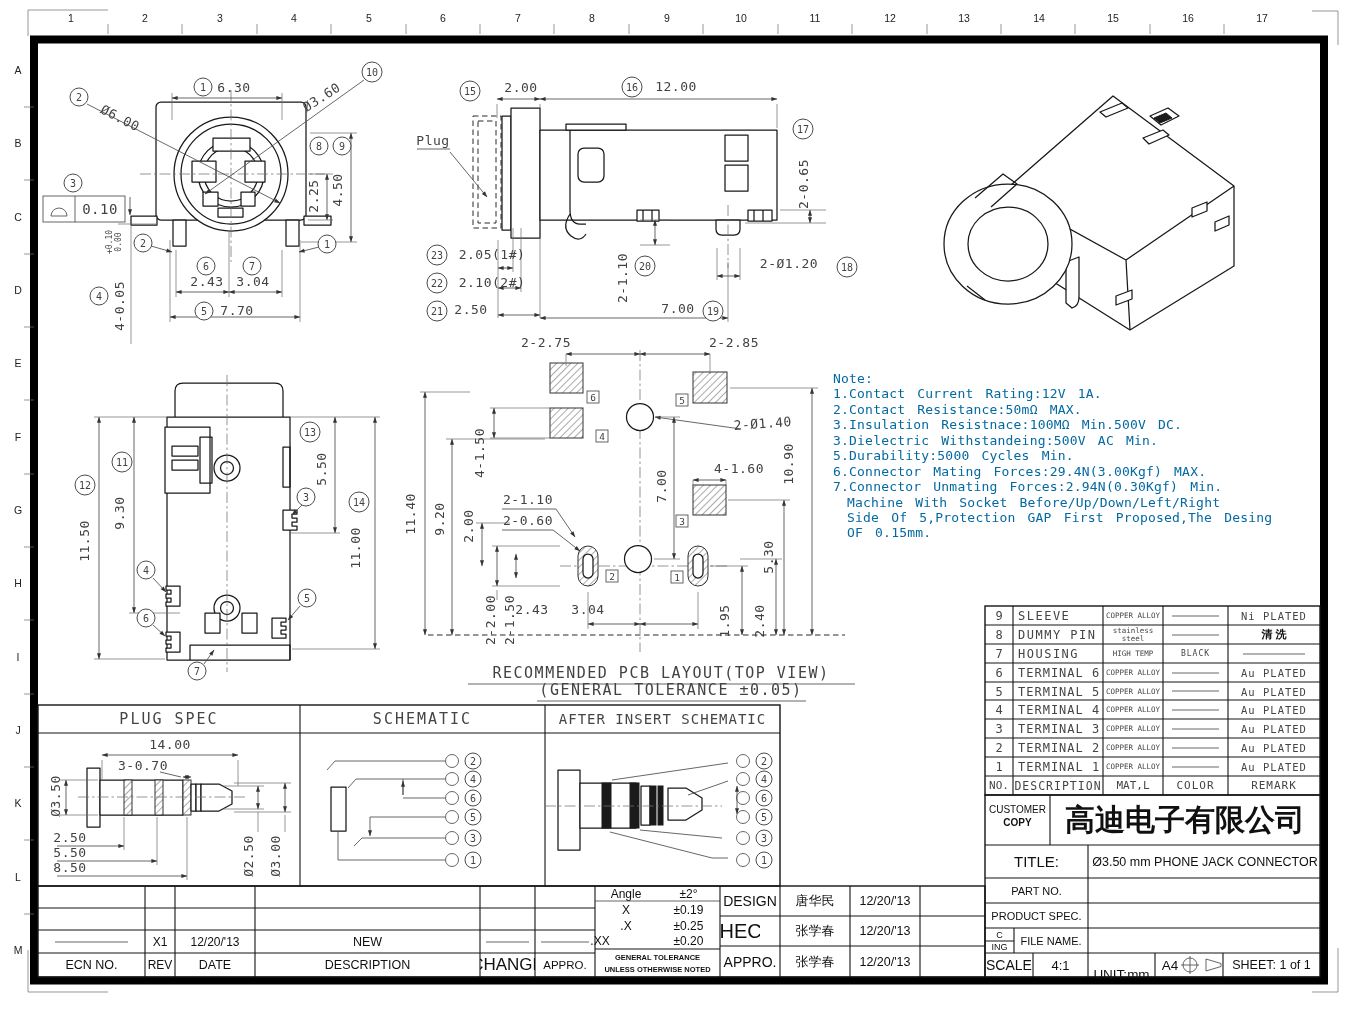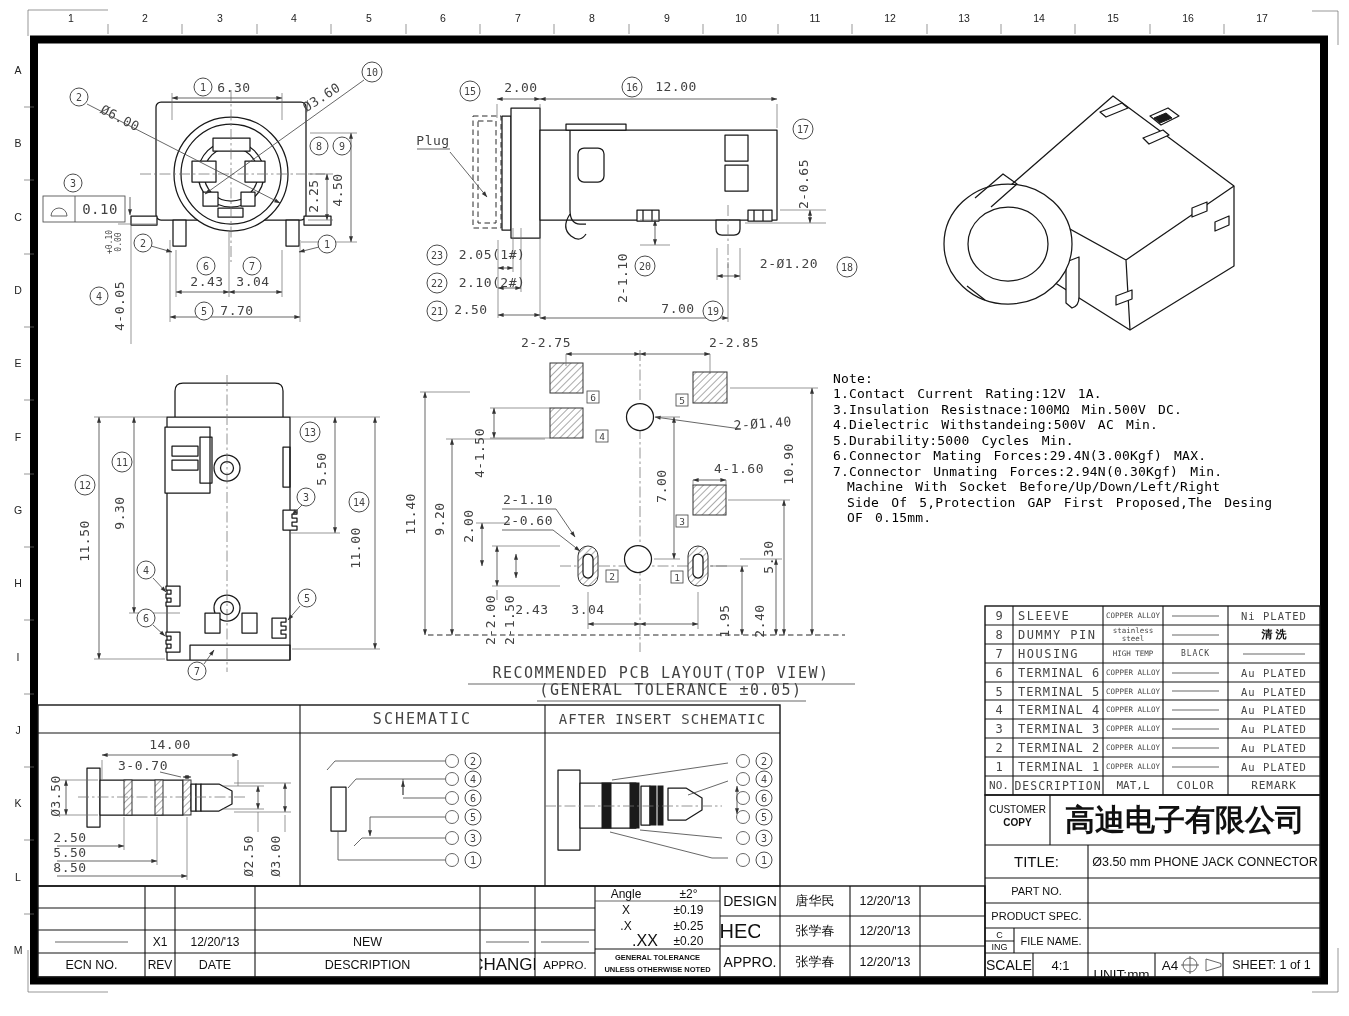--- a/index.html
+++ b/index.html
@@ -23,21 +23,21 @@
   .bn{font-size:10px;text-anchor:middle;fill:#444}
   .tt{font-size:8px;text-anchor:middle}
   .pl{font-size:9.5px;text-anchor:middle;fill:#333}
   
   .ov{position:absolute;display:flex;align-items:center;justify-content:center;white-space:pre;overflow:hidden}
   .lft{justify-content:flex-start}
   .sans{font-family:"Liberation Sans",sans-serif;color:#101010}
   .mono{font-family:"DejaVu Sans Mono",monospace;color:#454545}
   .gn,.gl{position:absolute;font:10.5px "Liberation Sans",sans-serif;color:#222;text-align:center}
   .gn{width:20px;top:12px}.gl{width:14px;left:11px}
-  .notes{position:absolute;left:833px;top:371px;width:500px;font-family:"DejaVu Sans Mono",monospace;font-size:13px;color:#000000;letter-spacing:.2px;word-spacing:4px}
+  .notes{position:absolute;left:833px;top:371px;width:500px;font-family:"DejaVu Sans Mono",monospace;font-size:13px;color:#0369a1;letter-spacing:.2px;word-spacing:4px}
   .notes div{height:15.45px;line-height:15.45px}
   .notes .ind{padding-left:14px}
   .matc{font-size:7.5px;line-height:7.5px;white-space:normal;text-align:center}
 </style>
 </head>
 <body>
 
 <div id="sheet">
 
 <svg id="art" width="1349" height="1016" viewBox="0 0 1349 1016">
@@ -598,30 +598,32 @@
   <span class="gl" style="top:651px">I</span>
   <span class="gl" style="top:724px">J</span>
   <span class="gl" style="top:797px">K</span>
   <span class="gl" style="top:871px">L</span>
   <span class="gl" style="top:944px">M</span>
 </div>
 
 <div class="notes">
   <div>Note:</div>
   <div>1.Contact Current Rating:12V 1A.</div>
+  <div>2.Contact Resistance:50mΩ MAX.</div>
   <div>3.Insulation Resistnace:100MΩ Min.500V DC.</div>
-  <div>4.Dielectric Withstandeing:500V AC Min.</div>
+  <div>3.Dielectric Withstandeing:500V AC Min.</div>
   <div>5.Durability:5000 Cycles Min.</div>
   <div>6.Connector Mating Forces:29.4N(3.00Kgf) MAX.</div>
   <div>7.Connector Unmating Forces:2.94N(0.30Kgf) Min.</div>
   <div class="ind">Machine With Socket Before/Up/Down/Left/Right</div>
   <div class="ind">Side Of 5,Protection GAP First Proposed,The Desing</div>
   <div class="ind">OF 0.15mm.</div>
 </div>
 
+<div class="ov mono" style="left:38px;top:706px;width:262px;height:26px;font-size:15px;letter-spacing:2px">PLUG SPEC</div>
 <div class="ov mono" style="left:300px;top:706px;width:245px;height:26px;font-size:15px;letter-spacing:2px">SCHEMATIC</div>
 <div class="ov mono" style="left:545px;top:706px;width:235px;height:26px;font-size:14px;letter-spacing:1px">AFTER INSERT SCHEMATIC</div>
 
 <div>
   <div class="ov mono" style="left:985px;top:606px;width:28px;height:19px;font-size:12px">9</div>
   <div class="ov mono lft" style="left:1018px;top:606px;width:84px;height:19px;font-size:12px;letter-spacing:1.5px">SLEEVE</div>
   <div class="ov mono matc" style="left:1103px;top:606px;width:60px;height:19px">COPPER ALLOY</div>
   <div class="ov mono" style="left:1228px;top:606px;width:92px;height:19px;font-size:10.5px;letter-spacing:1px">Ni PLATED</div>
 
   <div class="ov mono" style="left:985px;top:625px;width:28px;height:19px;font-size:12px">8</div>
@@ -701,21 +703,21 @@
   <div class="ov sans" style="left:535px;top:953px;width:60px;height:24px;font-size:11.5px">APPRO.</div>
 </div>
 
 <div>
   <div class="ov sans" style="left:595px;top:886px;width:62px;height:15px;font-size:12px">Angle</div>
   <div class="ov sans" style="left:657px;top:886px;width:63px;height:15px;font-size:12px">±2°</div>
   <div class="ov sans" style="left:595px;top:902px;width:62px;height:15px;font-size:12px">X</div>
   <div class="ov sans" style="left:657px;top:902px;width:63px;height:15px;font-size:12px">±0.19</div>
   <div class="ov sans" style="left:595px;top:918px;width:62px;height:15px;font-size:12px">.X</div>
   <div class="ov sans" style="left:657px;top:918px;width:63px;height:15px;font-size:12px">±0.25</div>
-  <div class="ov sans" style="left:614px;top:933px;width:62px;height:15px;font-size:16px">.XX</div>
+  <div class="ov sans" style="left:569px;top:933px;width:62px;height:15px;font-size:12px">.XX</div>
   <div class="ov sans" style="left:657px;top:933px;width:63px;height:15px;font-size:12px">±0.20</div>
   <div class="ov sans" style="left:597px;top:951px;width:121px;height:12px;font-size:7.5px;font-weight:bold">GENERAL TOLERANCE</div>
   <div class="ov sans" style="left:597px;top:963px;width:121px;height:12px;font-size:7.5px;font-weight:bold">UNLESS OTHERWISE NOTED</div>
 </div>
 
 <div>
   <div class="ov sans" style="left:720px;top:886px;width:60px;height:30px;font-size:14px">DESIGN</div>
   <div class="ov sans" style="left:780px;top:886px;width:70px;height:30px;font-size:13px">唐华民</div>
   <div class="ov sans" style="left:850px;top:886px;width:70px;height:30px;font-size:12.5px">12/20/'13</div>
   <div class="ov sans" style="left:720px;top:916px;width:40px;height:30px;font-size:20px">CHECK</div>

